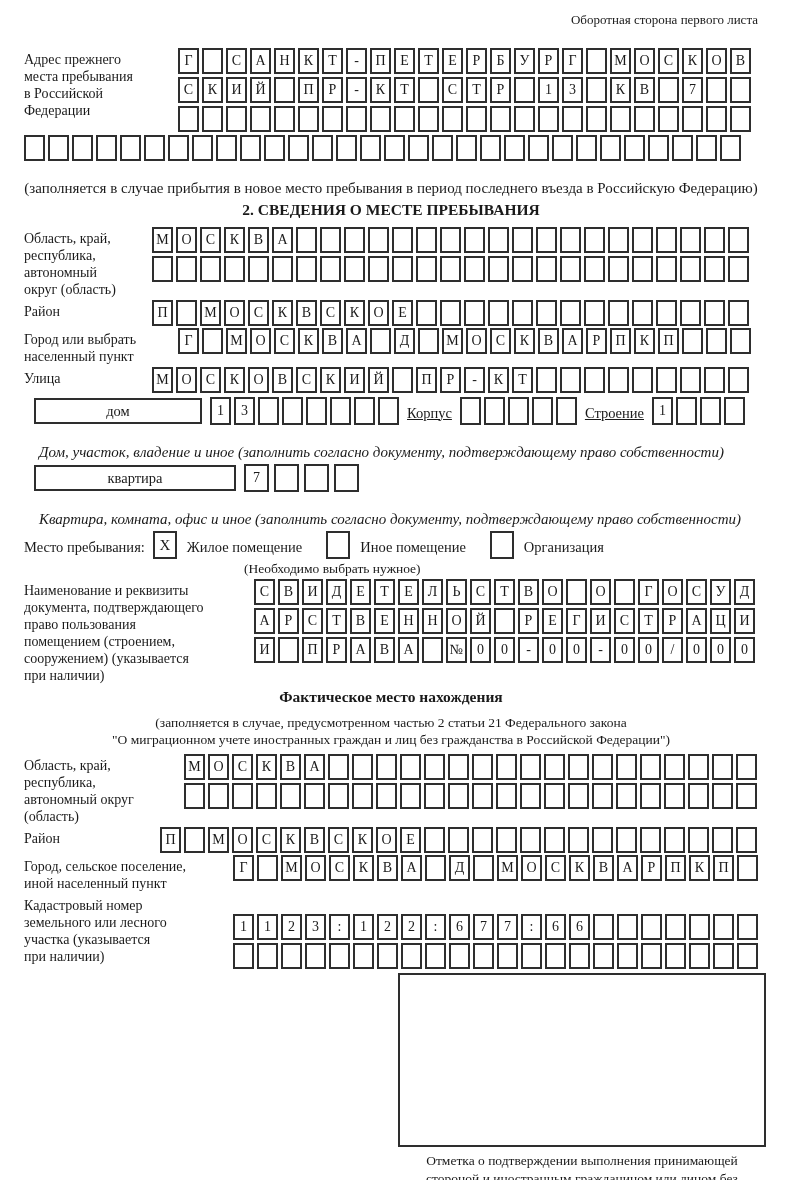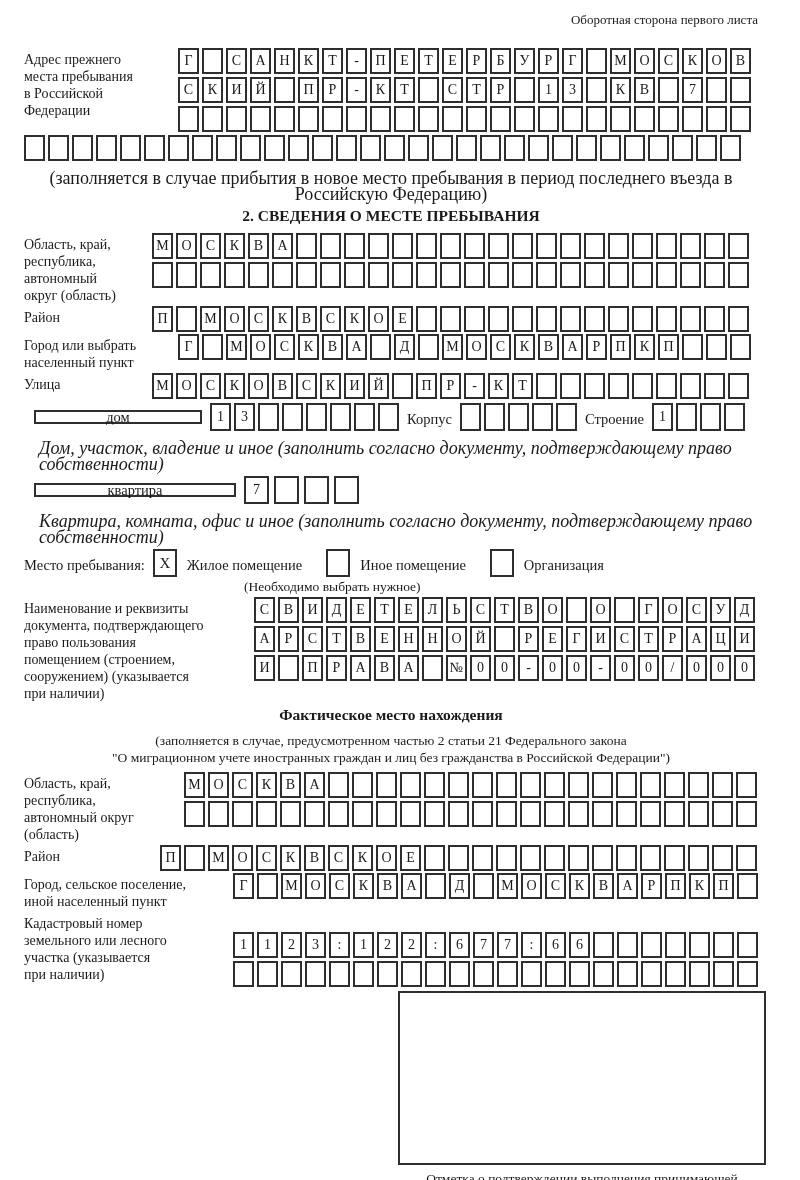--- a/index.html
+++ b/index.html
@@ -18,34 +18,34 @@
   .boxcol{display:flex;flex-direction:column;row-gap:3px;flex:none;}
   .boxrow{display:flex;flex-wrap:nowrap;flex:none;}
   .cb{
     box-sizing:border-box;flex:none;width:21px;height:26px;
     border:2px solid #2e2e2e;margin-right:3px;background:#fff;
     display:inline-flex;align-items:center;justify-content:center;
     font-size:14px;line-height:1;
   }
   .sp .cb{width:25px;height:29px;margin-right:5px;}
   .fullrow{margin-top:3px;}
-  .note{font-size:18px;line-height:16px;margin-top:9px;}
+  .note{font-size:15px;line-height:16px;margin-top:19px;}
   .center{text-align:center;}
   .indent{margin-left:15px;font-style:italic;}
   .hdr{text-align:center;font-weight:bold;font-size:15.5px;margin:5px 0 8px;}
   .mt2{margin-top:2px}.mt4{margin-top:4px}.mt6{margin-top:6px}
   .bigbox{
-    box-sizing:border-box;border:2px solid #2e2e2e;height:14px;flex:none;
+    box-sizing:border-box;border:2px solid #2e2e2e;height:26px;flex:none;
     display:flex;align-items:center;justify-content:center;font-size:14.5px;
   }
   .housebox{width:168px;margin-left:10px;margin-right:8px;}
   .aptbox{width:202px;margin-left:10px;margin-right:8px;}
   .houserow{margin-top:4px;}
   .houserow .cb{height:28px;}
-  .inlbl{font-size:14.5px;flex:none;margin:0 8px 0 5px;padding-top:4px;}
+  .inlbl{font-size:14.5px;flex:none;margin:0 8px 0 5px;padding-top:4px;text-decoration:underline;}
   .stayrow{margin-top:4px;font-size:14.5px;font-family:Liberation Serif, serif;}
   .staylbl{flex:none;padding-top:4px;}
   .cbx{width:24px;height:28px;margin:0 10px 0 8px;font-size:15px;}
   .optlbl{flex:none;padding-top:4px;margin-right:16px;}
   .staynote{font-size:13.5px;margin:2px 0 2px 220px;}
   .factnote{font-size:13.5px;line-height:17px;text-align:center;}
   .cadcol{margin-top:20px;}
   .stampwrap{margin-left:374px;margin-top:4px;width:368px;}
   .stampbox{box-sizing:border-box;border:2px solid #2e2e2e;height:174px;background:#fff;}
   .stampcap{margin-top:5px;font-size:13.5px;line-height:17.5px;text-align:center;}

